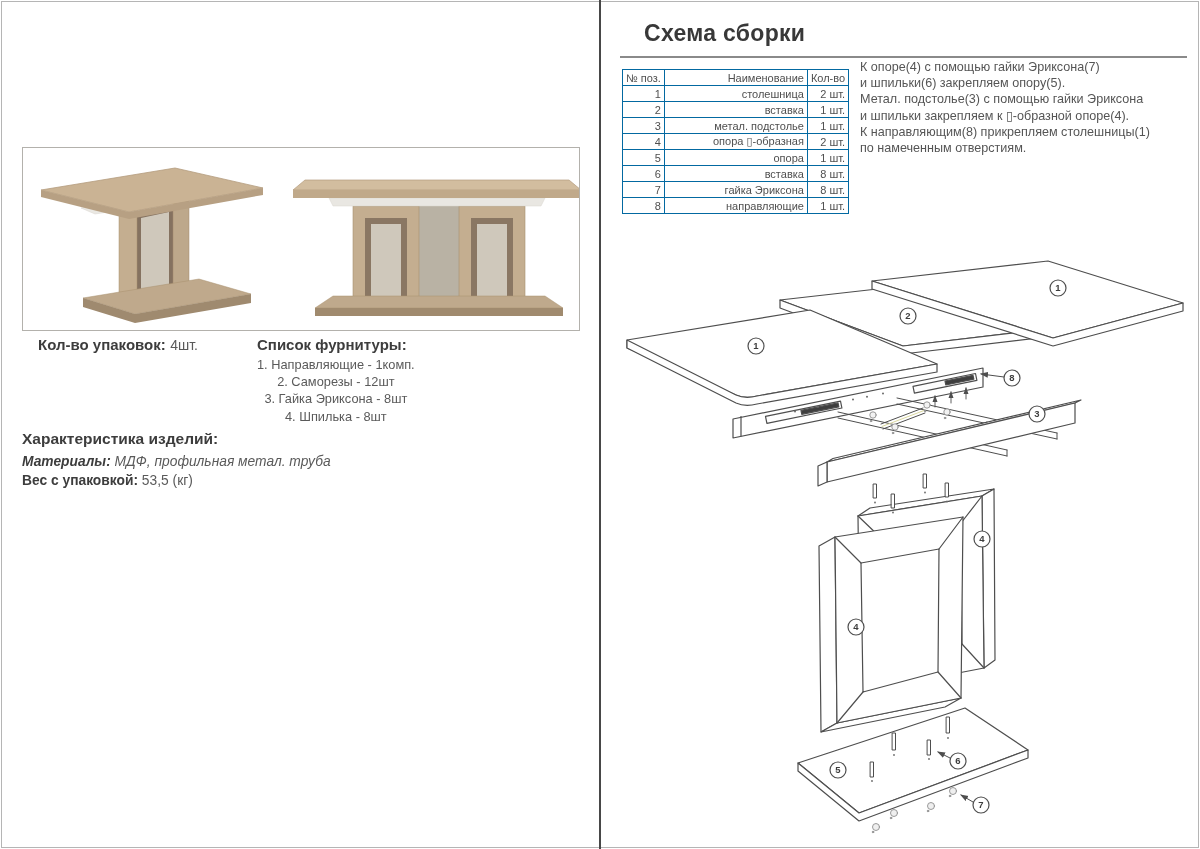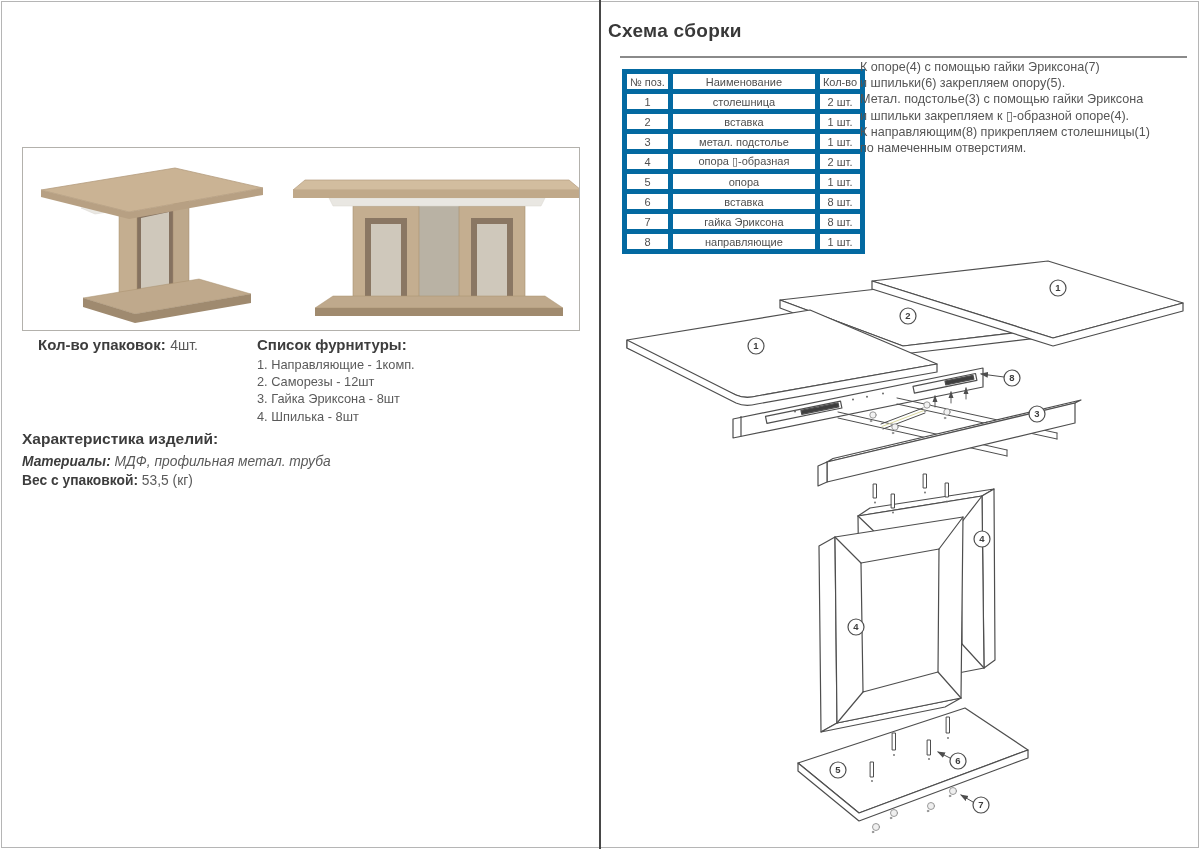--- a/index.html
+++ b/index.html
@@ -13,28 +13,28 @@
   .photo-box{position:absolute;left:22px;top:147px;width:556px;height:182px;
         border:1px solid #b3b1ac;background:#fff;}
   .blk{position:absolute;color:#5a5a5a;}
   .h-bold{font-weight:bold;color:#3d3d3d;font-size:15px;}
   .h-val{font-weight:normal;color:#5a5a5a;font-size:14px;}
   .list{font-size:12.8px;line-height:17.2px;color:#5a5a5a;}
   .char-line{font-size:13.8px;line-height:19.5px;color:#5a5a5a;}
   .char-line b{color:#3d3d3d;}
 
   
-  .title{position:absolute;left:608px;top:20px;font-size:19px;font-weight:bold;
+  .title{position:absolute;left:644px;top:20px;font-size:23px;font-weight:bold;
         color:#383838;letter-spacing:.3px;}
   .title-line{position:absolute;left:620px;top:56px;width:567px;height:2px;background:#8a8a8a;}
 
   table.parts{position:absolute;left:622px;top:69px;border-collapse:collapse;
         table-layout:fixed;font-size:11px;color:#4f4f4f;}
-  table.parts td,table.parts th{border:5px solid #0369a1;height:15px;
-        padding:0 3px;font-weight:normal;text-align:center;white-space:nowrap;overflow:hidden;}
+  table.parts td,table.parts th{border:1px solid #0369a1;height:15px;
+        padding:0 3px;font-weight:normal;text-align:right;white-space:nowrap;overflow:hidden;}
   .c1{width:34px;} .c2{width:136px;} .c3{width:33px;margin-left:16px;}
 
   .instructions{position:absolute;left:860px;top:59px;width:335px;
         font-size:12.6px;line-height:16.2px;color:#555;}
 
   .diagram{position:absolute;left:605px;top:240px;width:595px;height:609px;}
   .photos-svg{width:556px;height:182px;display:block;}
 </style>
 </head>
 <body>
@@ -75,21 +75,21 @@
       </g>
     </svg>
   </div>
 
   <div class="blk" style="left:22px;top:336px;margin-left:16px;">
     <span class="h-bold">Кол-во упаковок:</span>
     <span class="h-val">4шт.</span>
   </div>
 
   <div class="blk h-bold" style="left:257px;top:336px;">Список фурнитуры:</div>
-  <div class="blk list" style="left:257px;top:356px;">
+  <div class="blk list" style="left:257px;top:356px;text-align:center;">
     <div>1. Направляющие - 1комп.</div>
     <div>2. Саморезы - 12шт</div>
     <div>3. Гайка Эриксона - 8шт</div>
     <div>4. Шпилька - 8шт</div>
   </div>
 
   <div class="blk h-bold" style="left:22px;top:430px;font-size:15.5px;">Характеристика изделий:</div>
   <div class="blk char-line" style="left:22px;top:452px;font-style:italic;">
     <b>Материалы:</b>
     <span>МДФ, профильная метал. труба</span>

